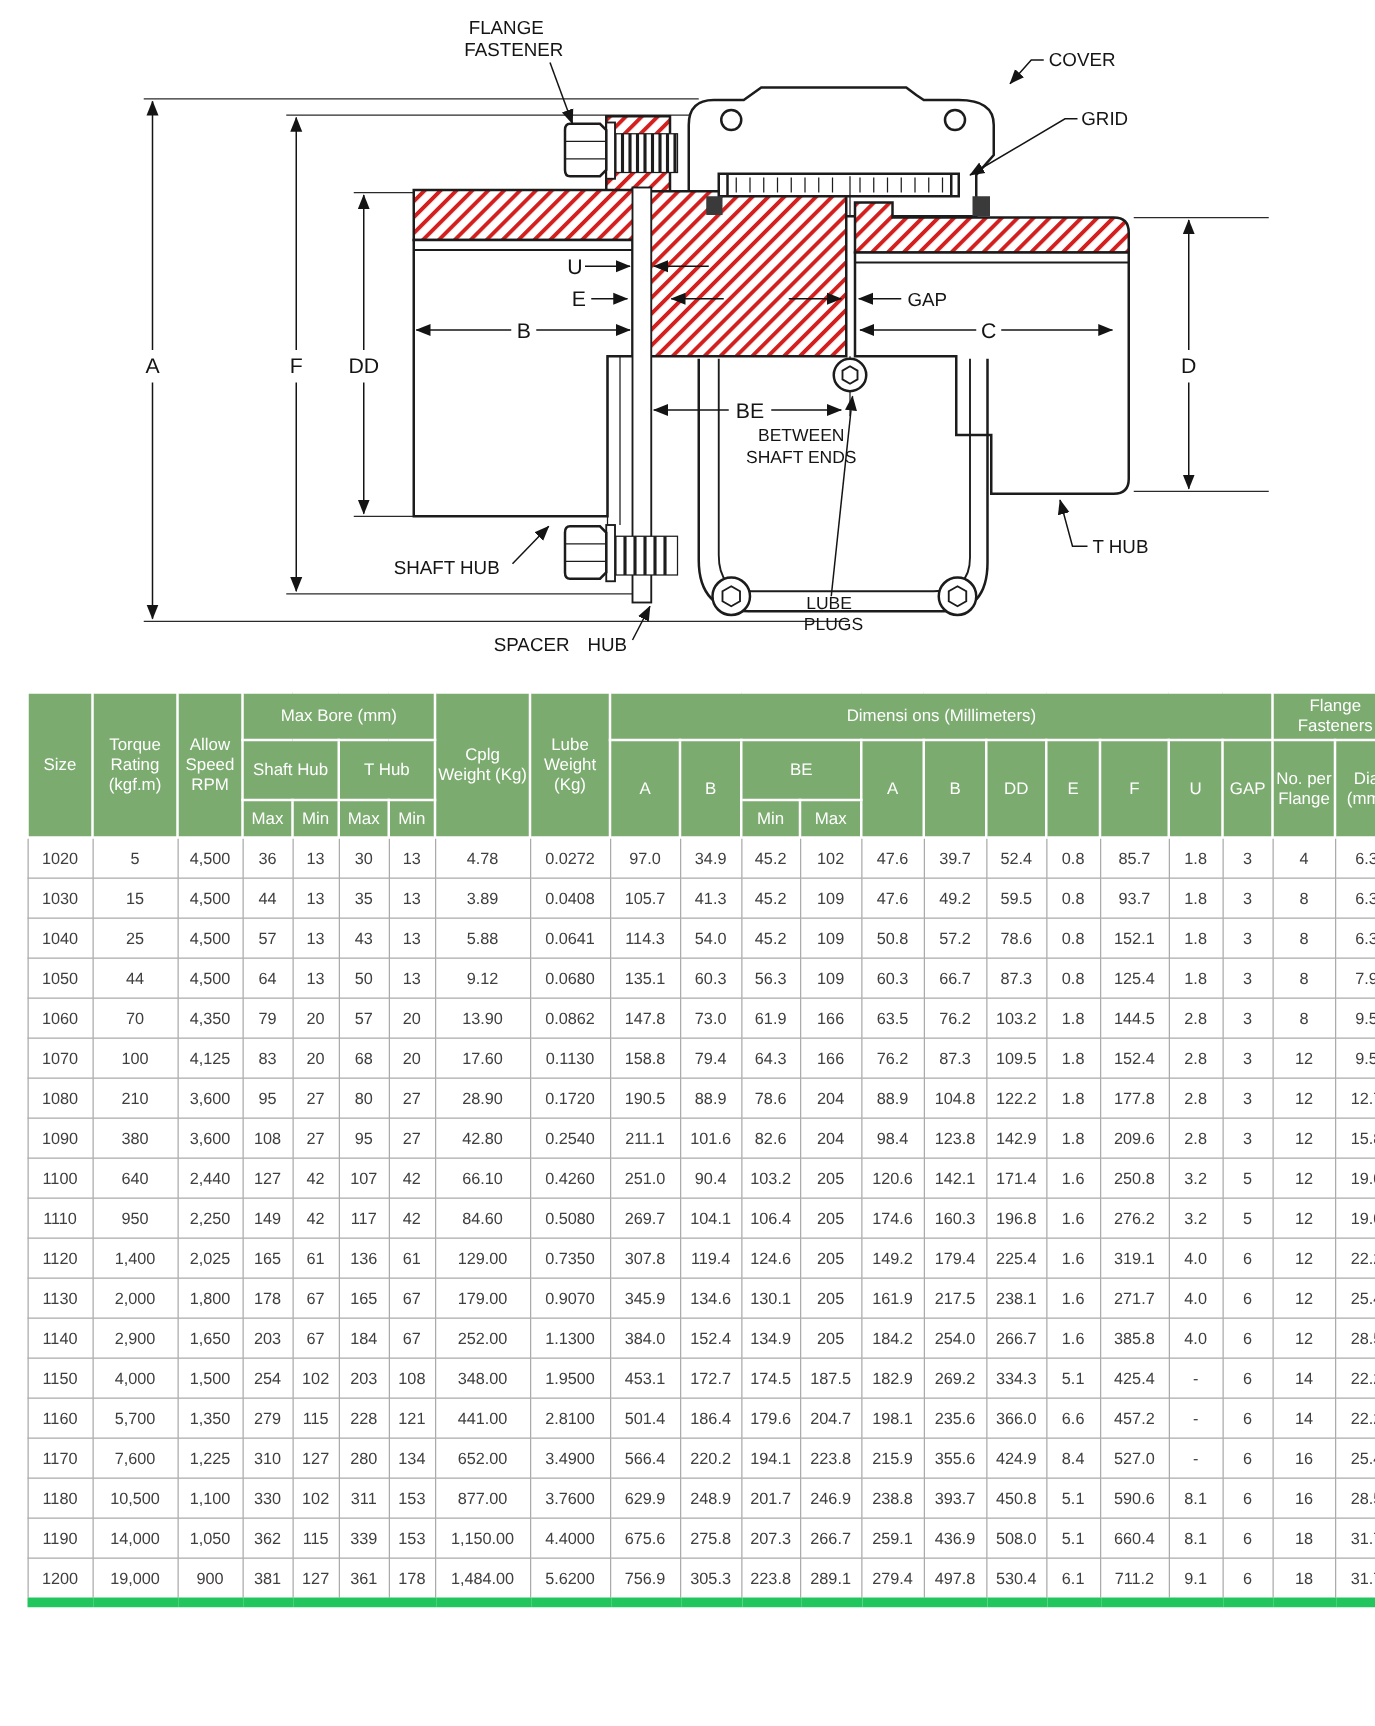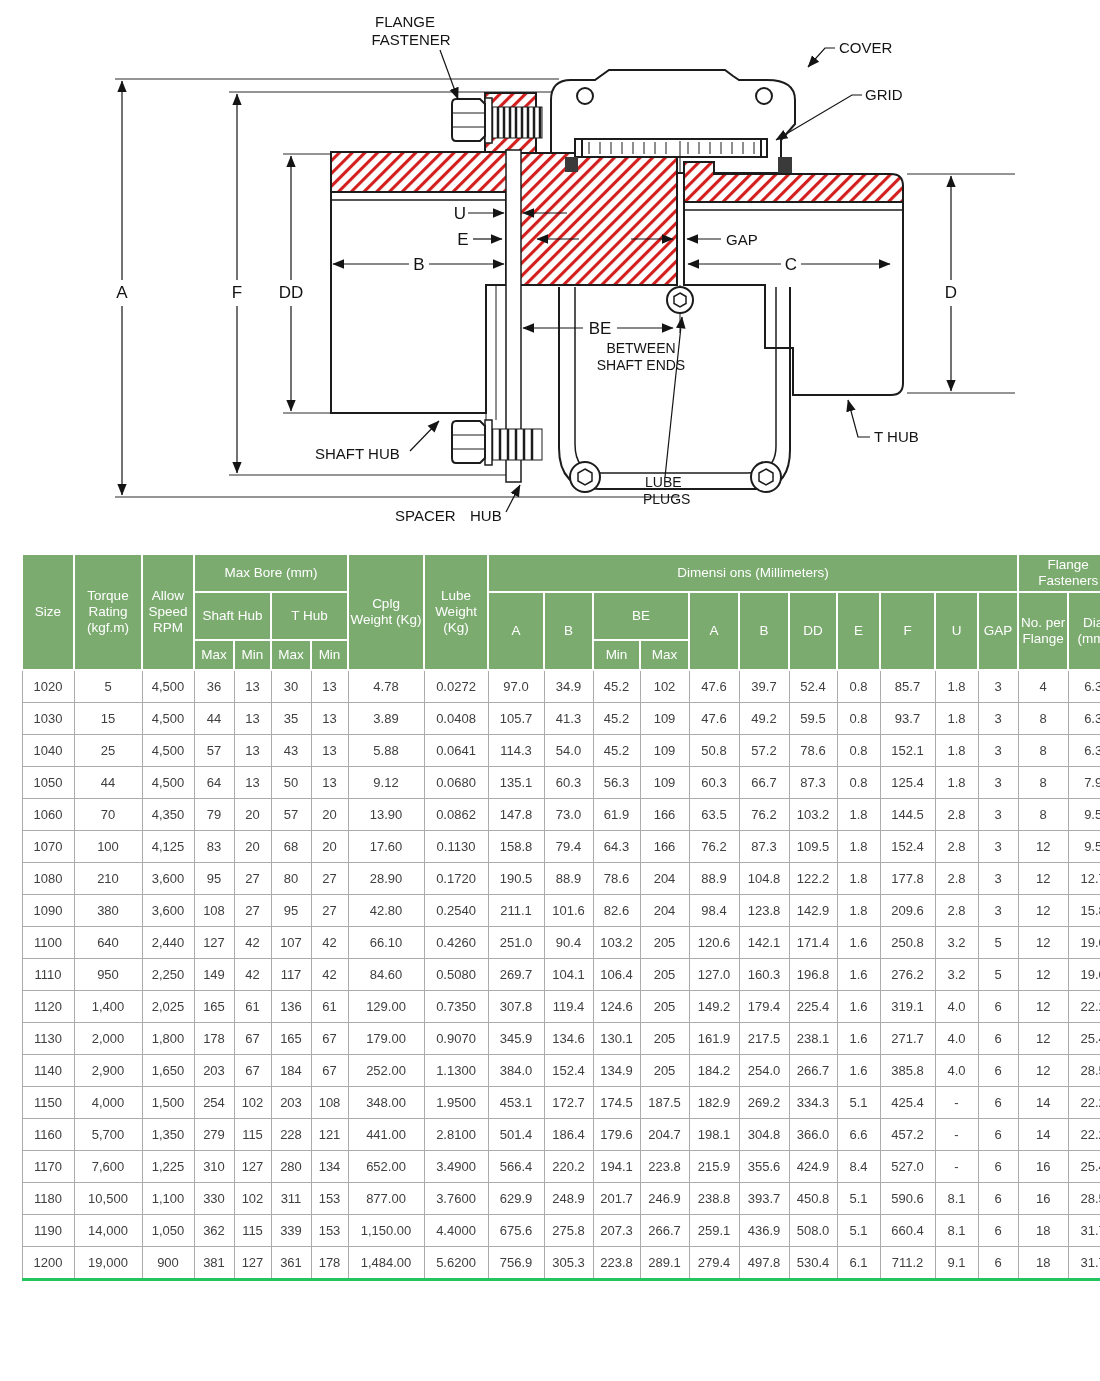--- a/index.html
+++ b/index.html
@@ -8,21 +8,21 @@
   .diagram-wrap{width:1100px;height:545px;}
   svg text{font-family:"Liberation Sans",sans-serif;fill:#141414;}
   svg .lbl{font-size:15px;}
   svg .dimlbl{font-size:17px;}
   svg .cap{font-size:14px;}
   table.spec{border-collapse:collapse;table-layout:fixed;width:1096px;margin:8px 2px 0 2px;}
   table.spec th{background:#7BAB6F;color:#ffffff;border:2px solid #ffffff;font-weight:400;
     font-size:13.5px;line-height:1.18;padding:2px 1px;text-align:center;vertical-align:middle;}
   table.spec td{border:1px solid #ABABAB;font-size:13px;color:#3F3F3F;text-align:center;
     padding:8px 1px;background:#ffffff;white-space:nowrap;overflow:hidden;}
-  table.spec tbody tr:last-child td{border-bottom:3px solid #22c55e;margin-left:24px;}
+  table.spec tbody tr:last-child td{border-bottom:8px solid #22c55e;margin-left:24px;}
   .footnotes{font-size:15px;color:#1f1f1f;margin:10px 4px 14px 6px;line-height:1.45;}
   .footnotes div{white-space:nowrap;}
 </style>
 </head>
 <body>
 
 <div class="page">
 
   <div class="diagram-wrap">
   <svg viewBox="0 0 1100 545" width="1100" height="545">
@@ -496,21 +496,21 @@
           <td>149</td>
           <td>42</td>
           <td>117</td>
           <td>42</td>
           <td>84.60</td>
           <td>0.5080</td>
           <td>269.7</td>
           <td>104.1</td>
           <td>106.4</td>
           <td>205</td>
-          <td>127.0</td>
+          <td>174.6</td>
           <td>160.3</td>
           <td>196.8</td>
           <td>1.6</td>
           <td>276.2</td>
           <td>3.2</td>
           <td>5</td>
           <td>12</td>
           <td>19.0</td>
         </tr>
         <tr>
@@ -617,21 +617,21 @@
           <td>115</td>
           <td>228</td>
           <td>121</td>
           <td>441.00</td>
           <td>2.8100</td>
           <td>501.4</td>
           <td>186.4</td>
           <td>179.6</td>
           <td>204.7</td>
           <td>198.1</td>
-          <td>304.8</td>
+          <td>235.6</td>
           <td>366.0</td>
           <td>6.6</td>
           <td>457.2</td>
           <td>-</td>
           <td>6</td>
           <td>14</td>
           <td>22.2</td>
         </tr>
         <tr>
           <td>1170</td>

